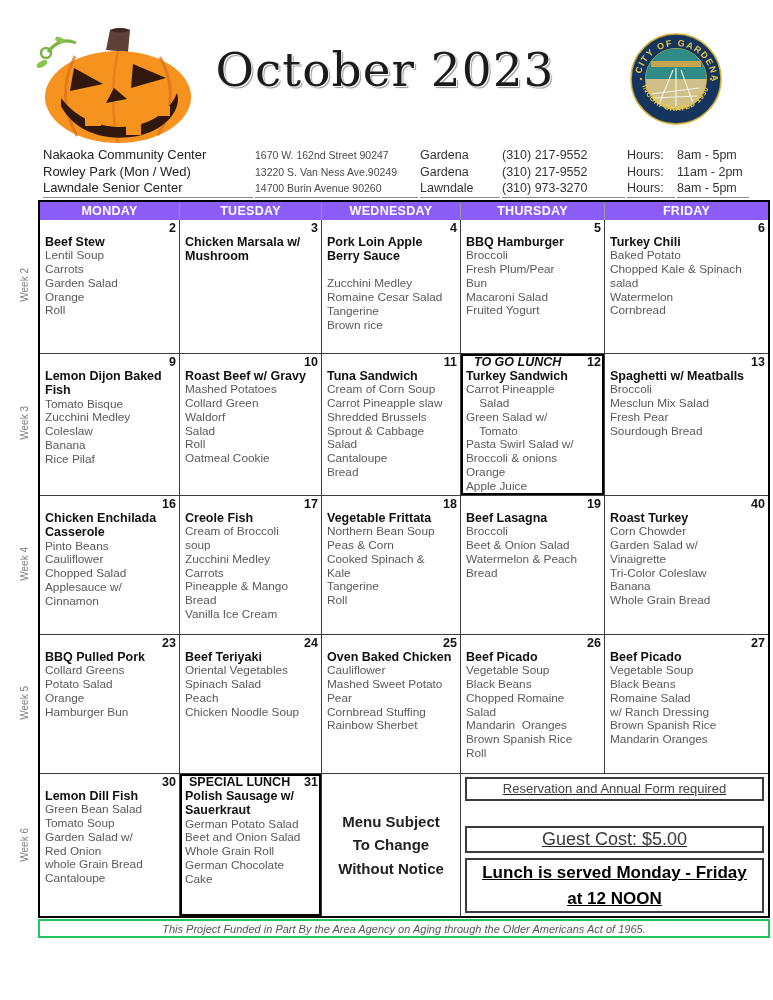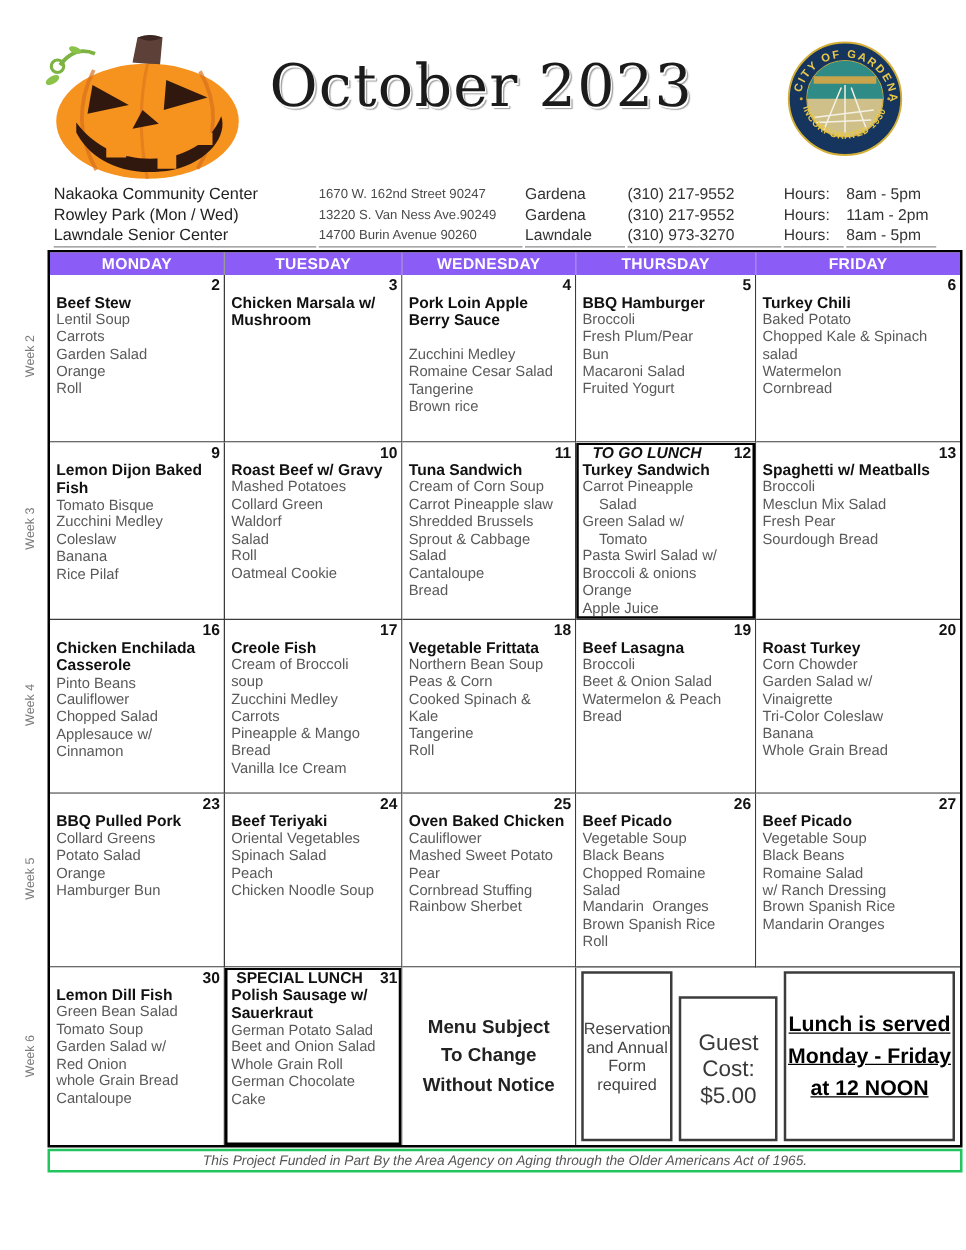--- a/index.html
+++ b/index.html
@@ -43,21 +43,21 @@
   .daterow.with-special{justify-content:space-between;}
   .datenum{font-weight:bold;font-size:12.5px;color:#111;}
   .special{font-weight:bold;font-style:italic;font-size:12.5px;color:#111;padding-left:8px;}
   .special.plain{font-style:normal;padding-left:4px;}
   .entree{font-weight:bold;font-size:12.5px;line-height:1.14;color:#111;white-space:pre-wrap;}
   .items{font-size:11.8px;line-height:1.17;color:#595959;white-space:pre-wrap;}
 
   
   .notice{display:flex;align-items:center;justify-content:center;text-align:center;
           font-weight:bold;font-size:15px;color:#222;padding:0 12px;line-height:1.55;}
-  .infoarea{grid-column:4/6;display:flex;flex-direction:row;gap:5px;padding:3px 4px;box-sizing:border-box;}
+  .infoarea{grid-column:4/6;display:flex;flex-direction:column;gap:5px;padding:3px 4px;box-sizing:border-box;text-decoration:underline;}
   .infobox{border:2px solid #3c3c3c;display:flex;flex-direction:column;align-items:center;justify-content:center;
            text-align:center;box-sizing:border-box;}
   .b-res{flex:26;font-size:13px;color:#444;}
   .b-cost{flex:31;font-size:18px;color:#3a3a3a;margin-top:20px;}
   .b-don{flex:34;font-size:14.5px;color:#3a3a3a;}
   .b-lunch{flex:55;font-size:17px;font-weight:bold;color:#000;line-height:1.5;}
   .b-lunch span{text-decoration:underline;}
 
   
   .footerbox{position:absolute;left:38px;top:919px;width:732px;height:19px;border:2px solid #22c55e;
@@ -315,21 +315,21 @@
           <span class="datenum">19</span>
         </div>
       <div class="entree">Beef Lasagna</div>
       <div class="items">Broccoli
 Beet &amp; Onion Salad
 Watermelon &amp; Peach
 Bread</div>
     </div>
     <div class="cell no-r">
       <div class="daterow">
-          <span class="datenum">20</span>
+          <span class="datenum">40</span>
         </div>
       <div class="entree">Roast Turkey</div>
       <div class="items">Corn Chowder
 Garden Salad w/
 Vinaigrette
 Tri-Color Coleslaw
 Banana
 Whole Grain Bread</div>
     </div>
 

